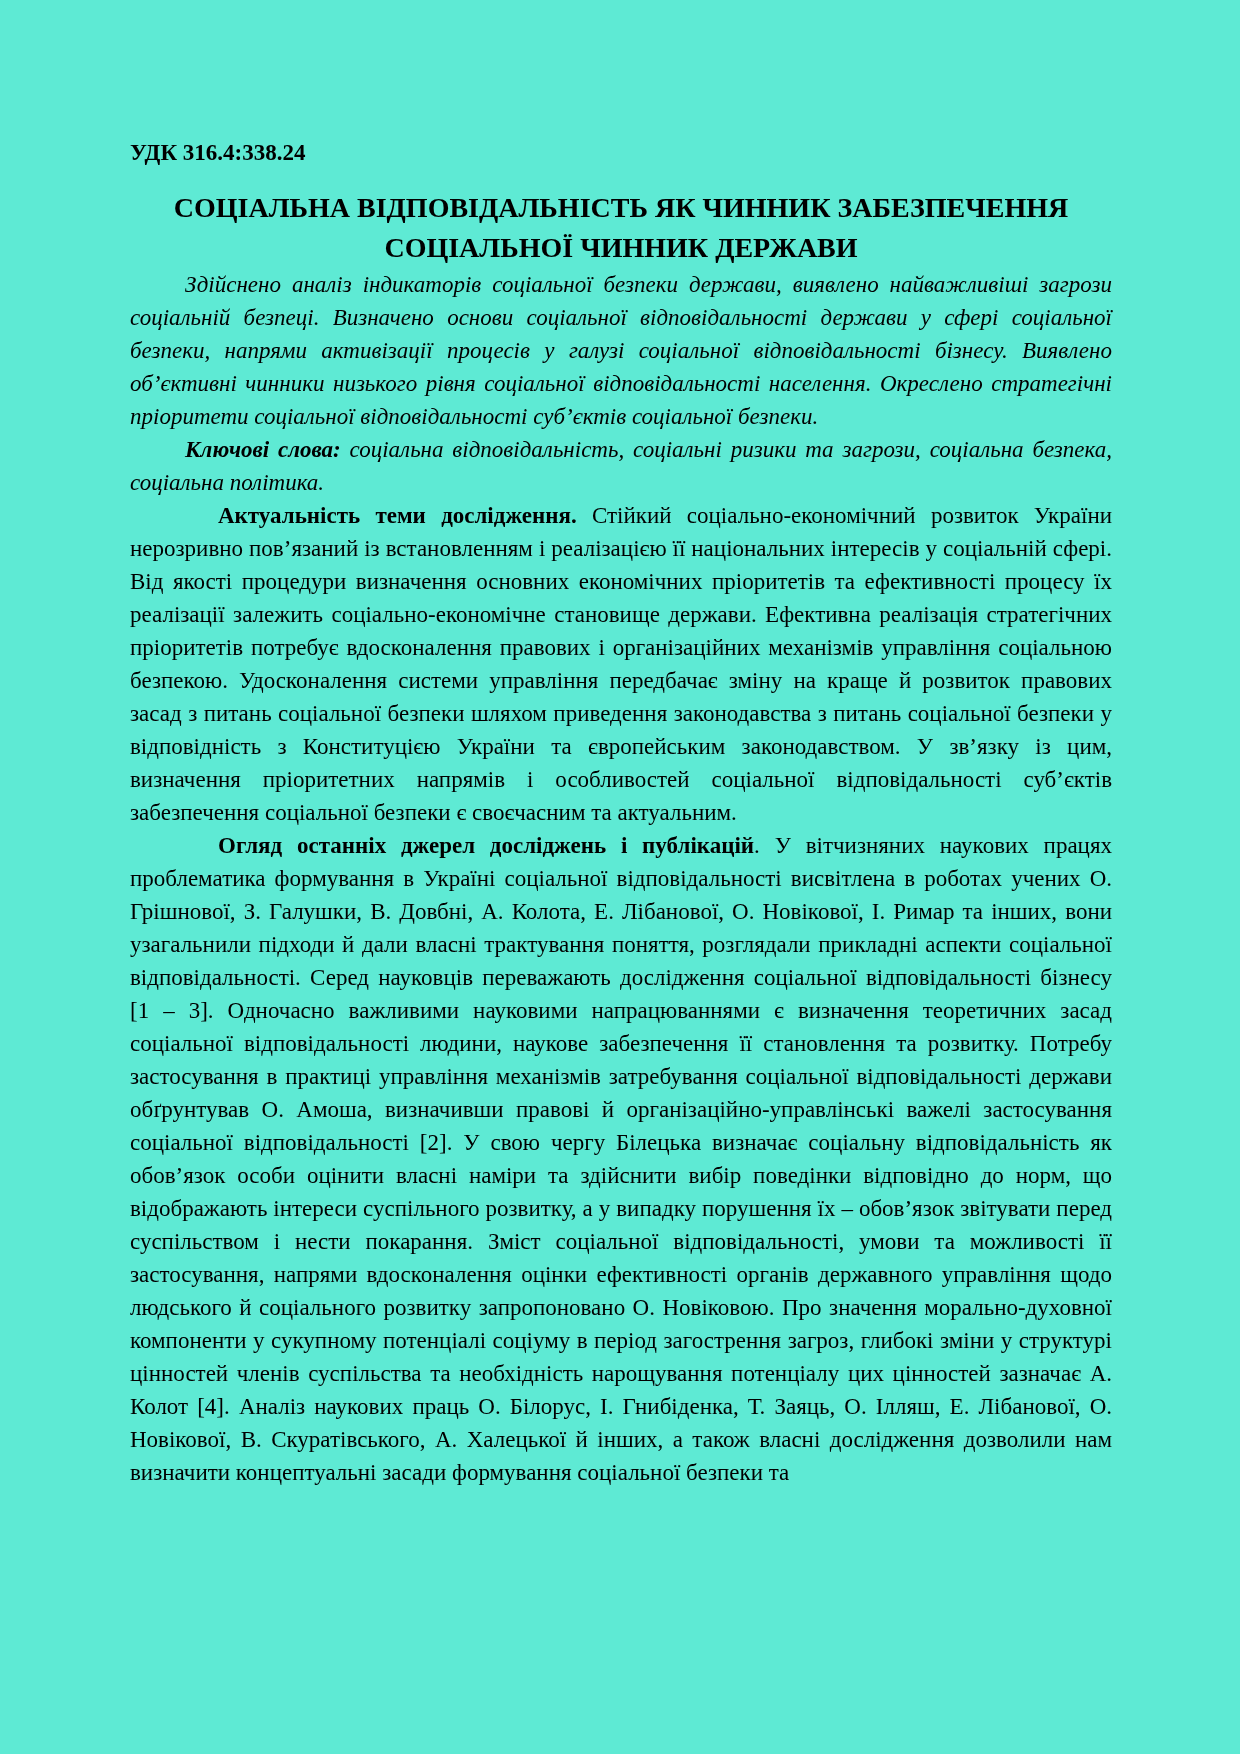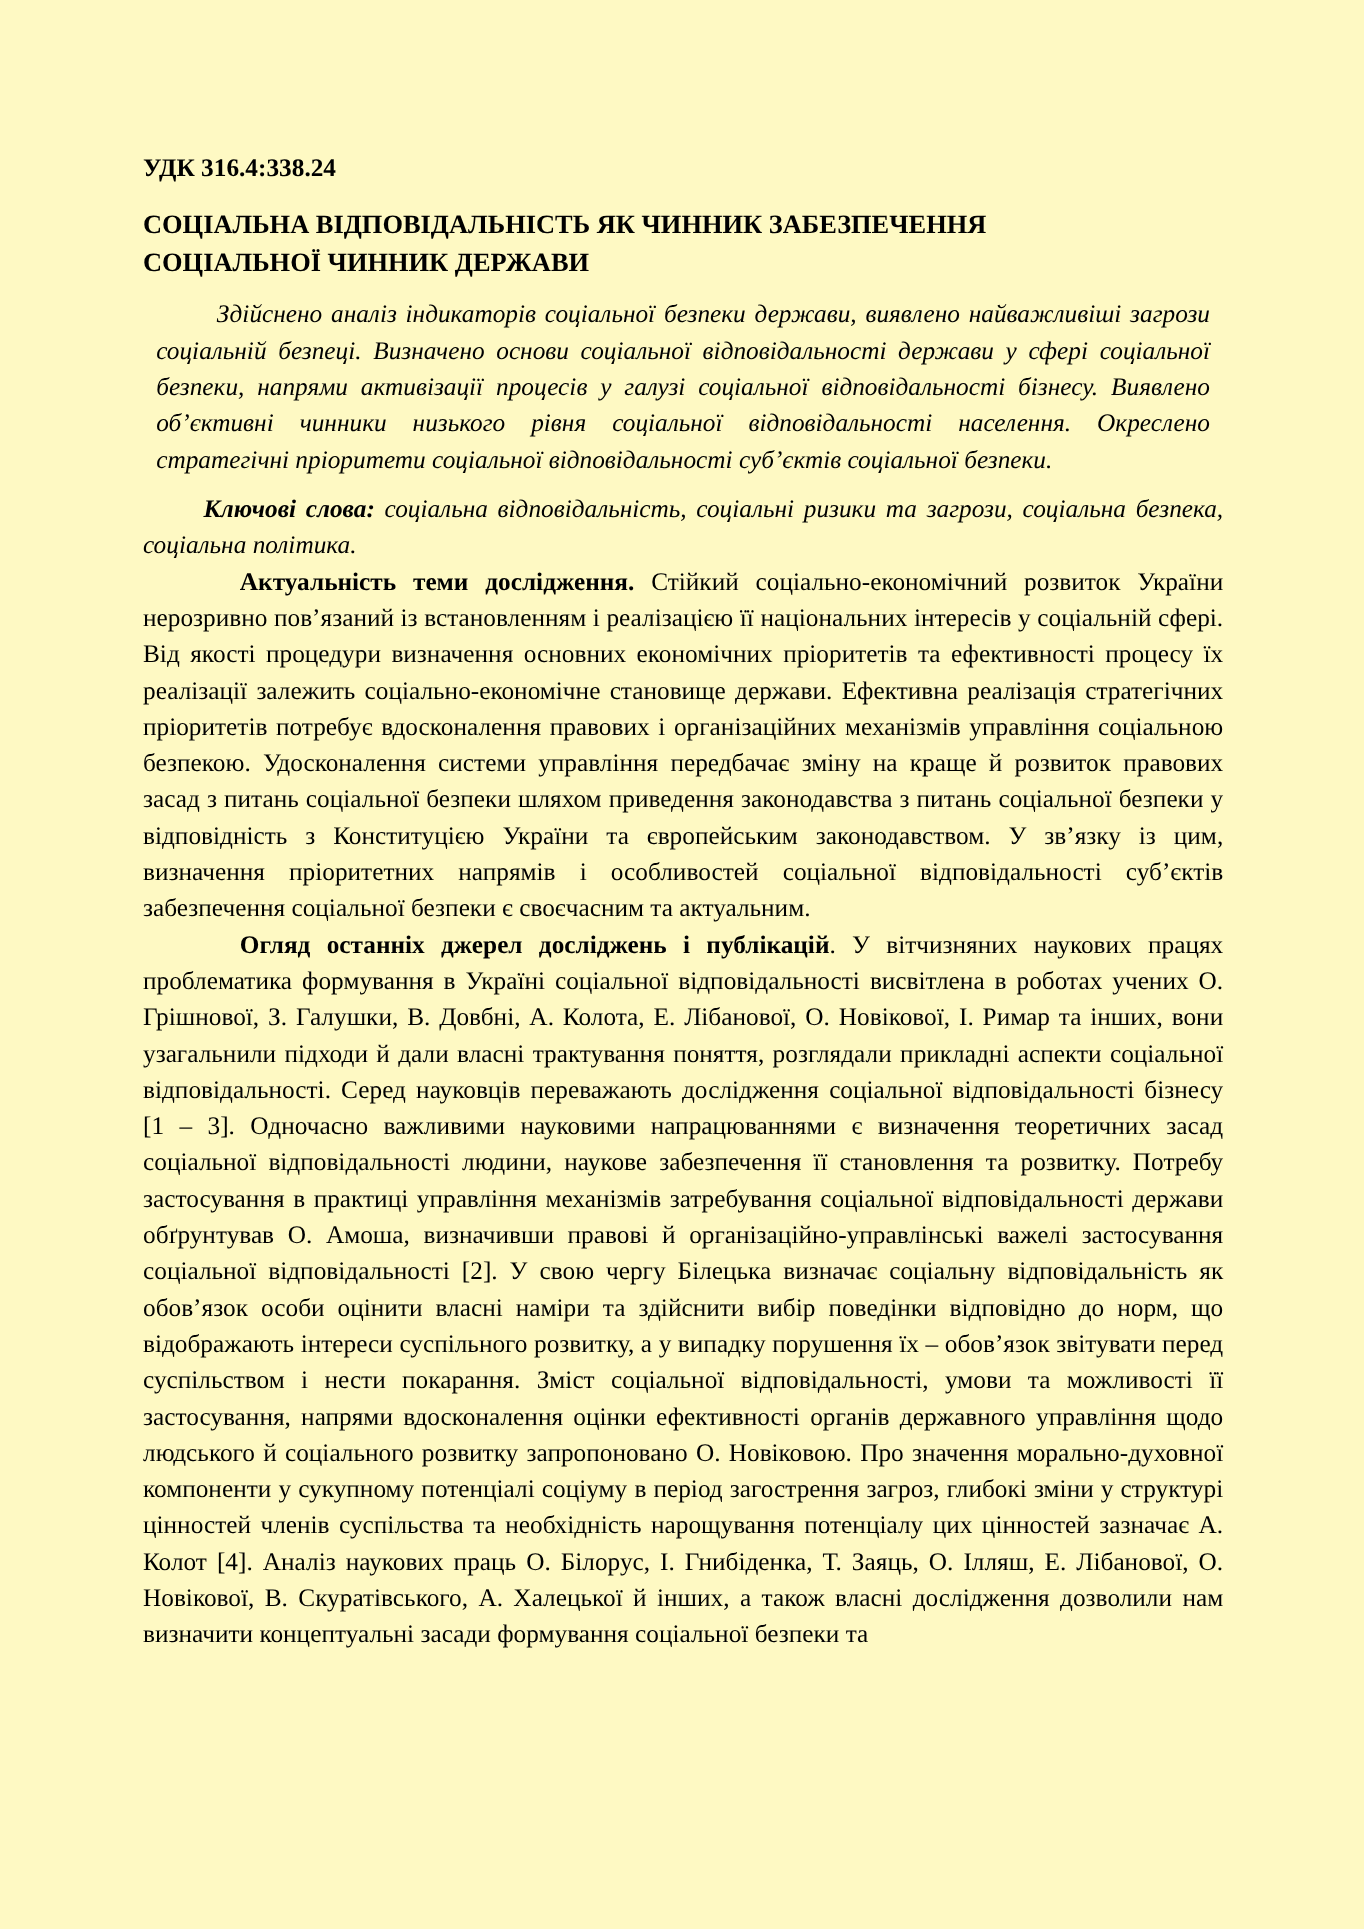--- a/index.html
+++ b/index.html
@@ -5,45 +5,46 @@
   html, body {
     margin: 0;
     padding: 0;
     background: #ffffff;
   }
   .page {
     position: relative;
     width: 1240px;
     height: 1754px;
     margin: 0 auto;
-    background: #fef9c3;
+    background: #5eead4;
     box-sizing: border-box;
     padding: 136px 128px 0 130px;
     font-family: "Liberation Serif", "DejaVu Serif", serif;
     font-size: 23px;
     line-height: 1.435;
     color: #000000;
     overflow: hidden;
   }
   .udc {
     font-weight: bold;
     margin: 0 0 19px 0;
   }
   .author {
     font-weight: bold;
     margin: 0 0 11px 0;
   }
   .title {
-    font-size: 24px;
+    font-size: 28px;
     font-weight: bold;
+    text-align: center;
     margin: 0;
     line-height: 1.435;
   }
   .abstract {
-    margin: 12px;
+    margin: 0;
     font-style: italic;
     text-align: justify;
     text-indent: 55px;
   }
   .keywords {
     margin: 0;
     font-style: italic;
     text-align: justify;
     text-indent: 55px;
   }

